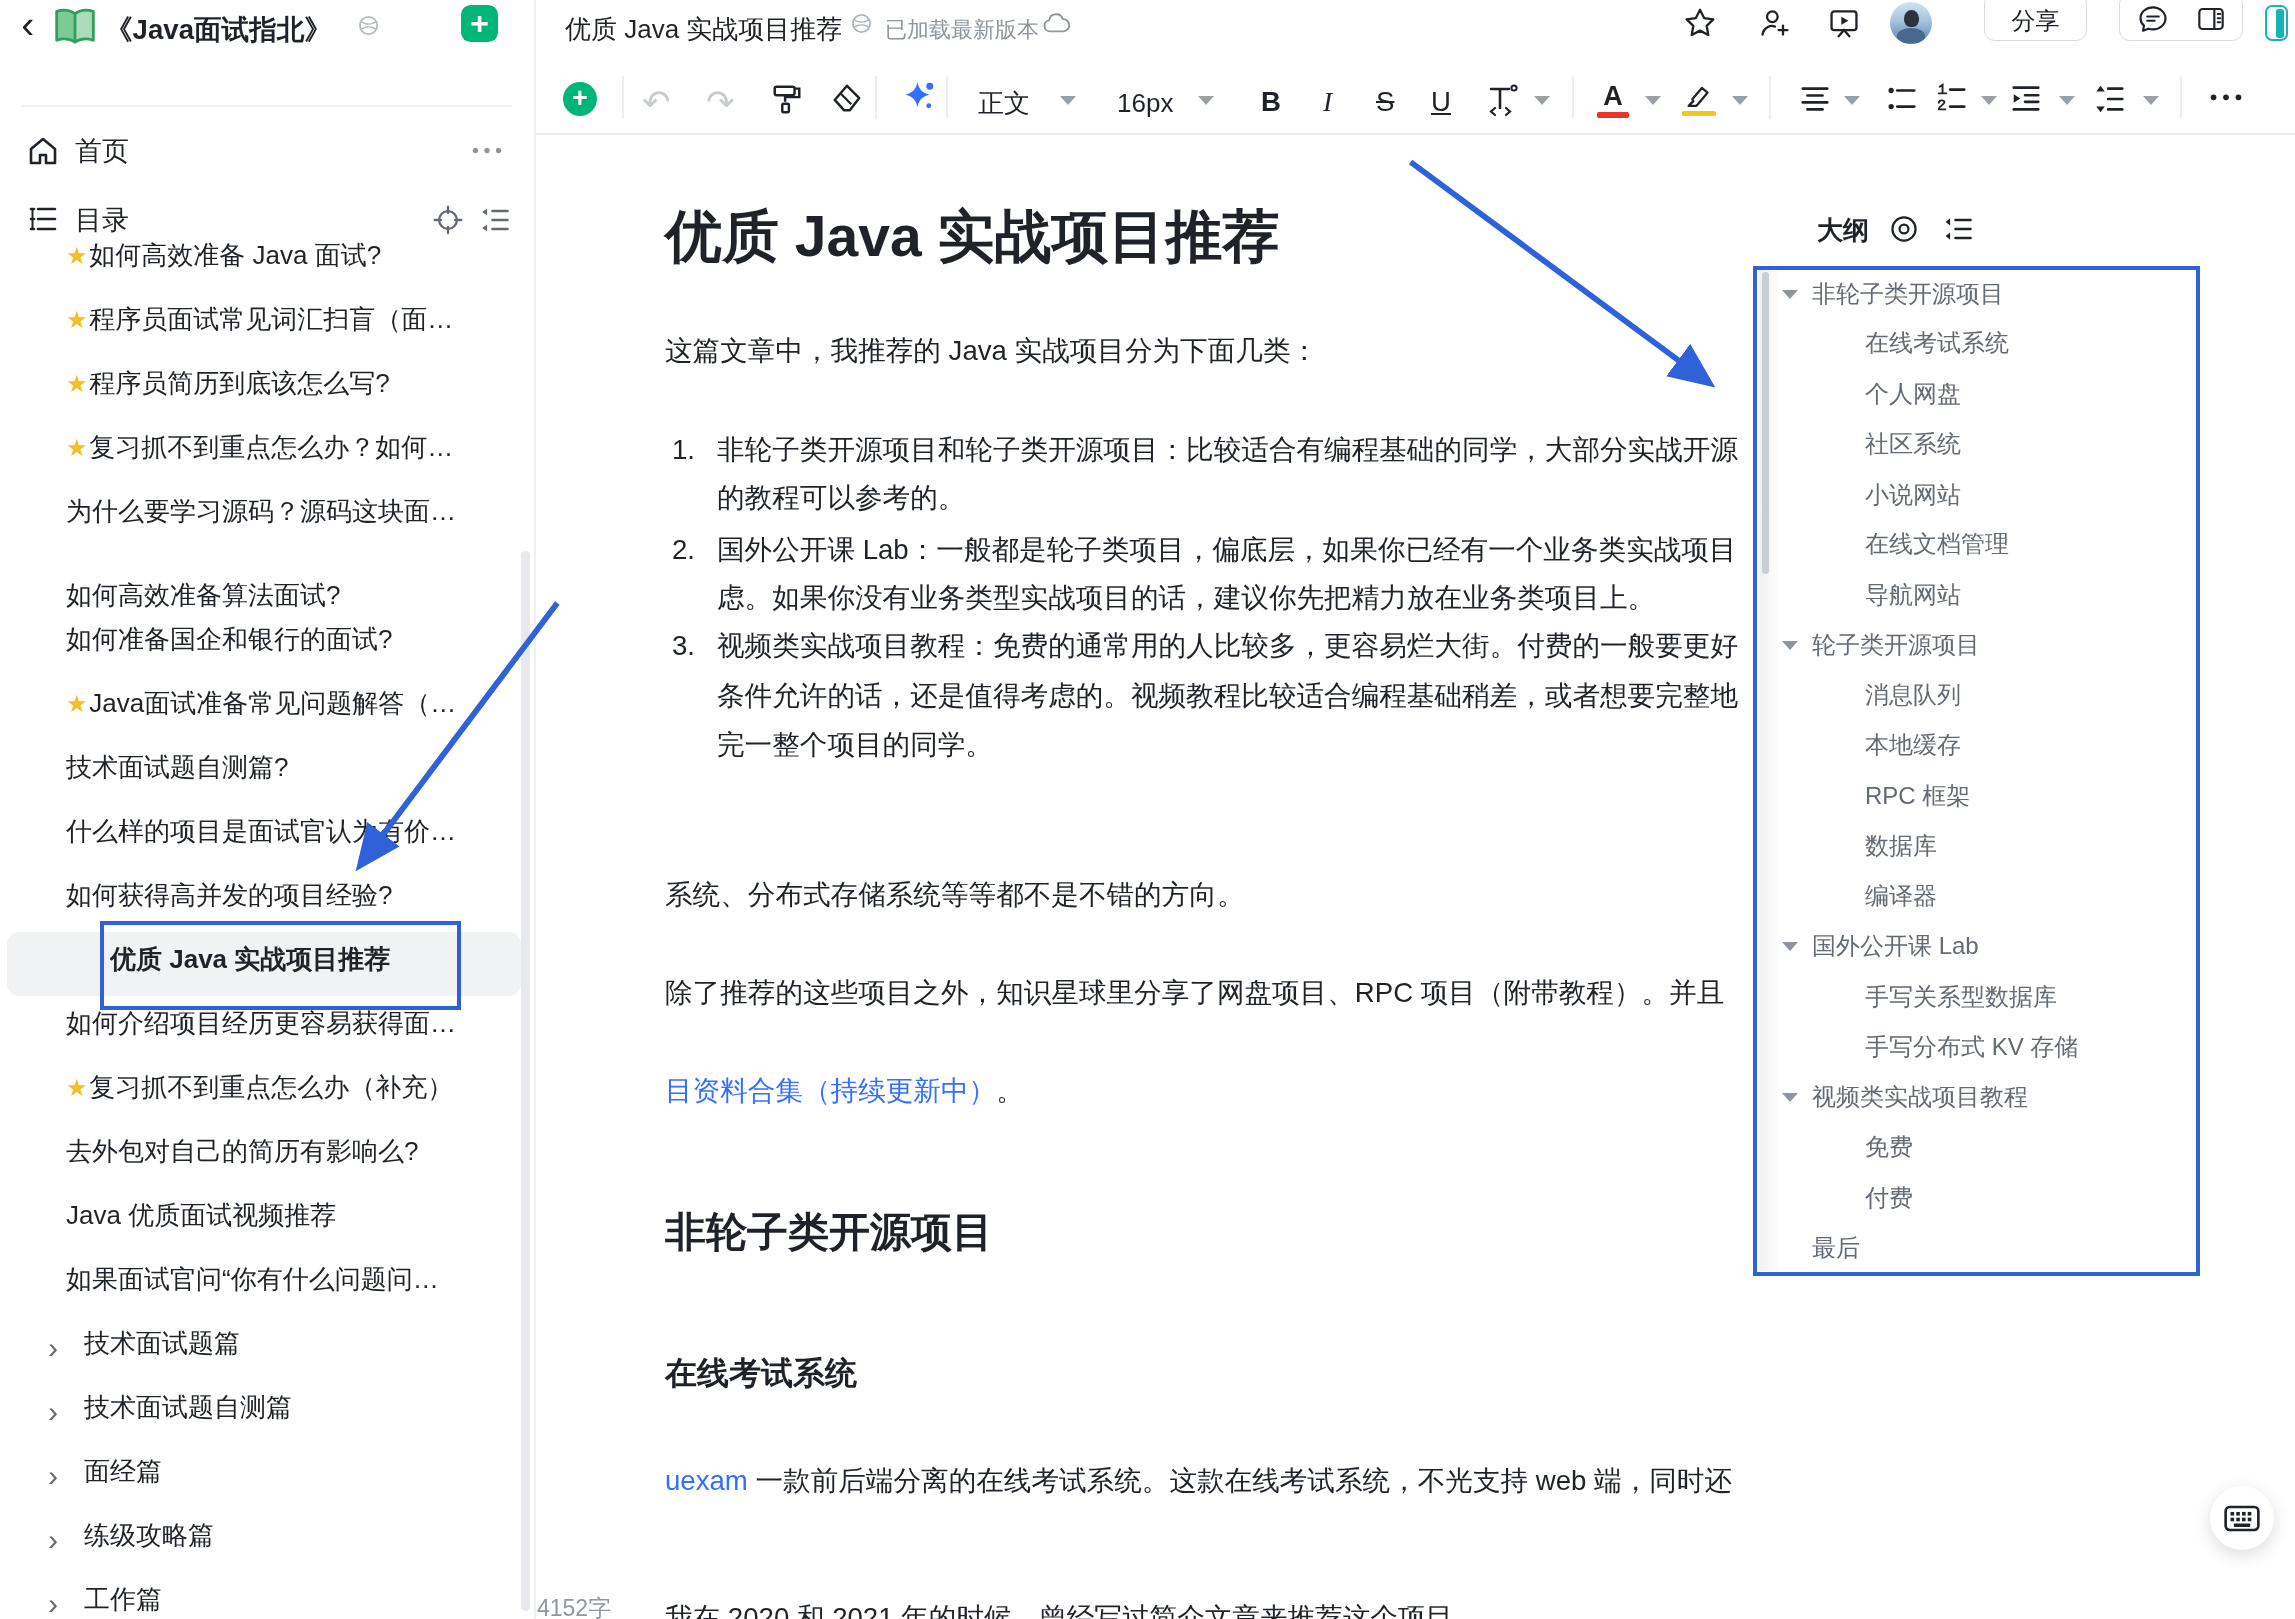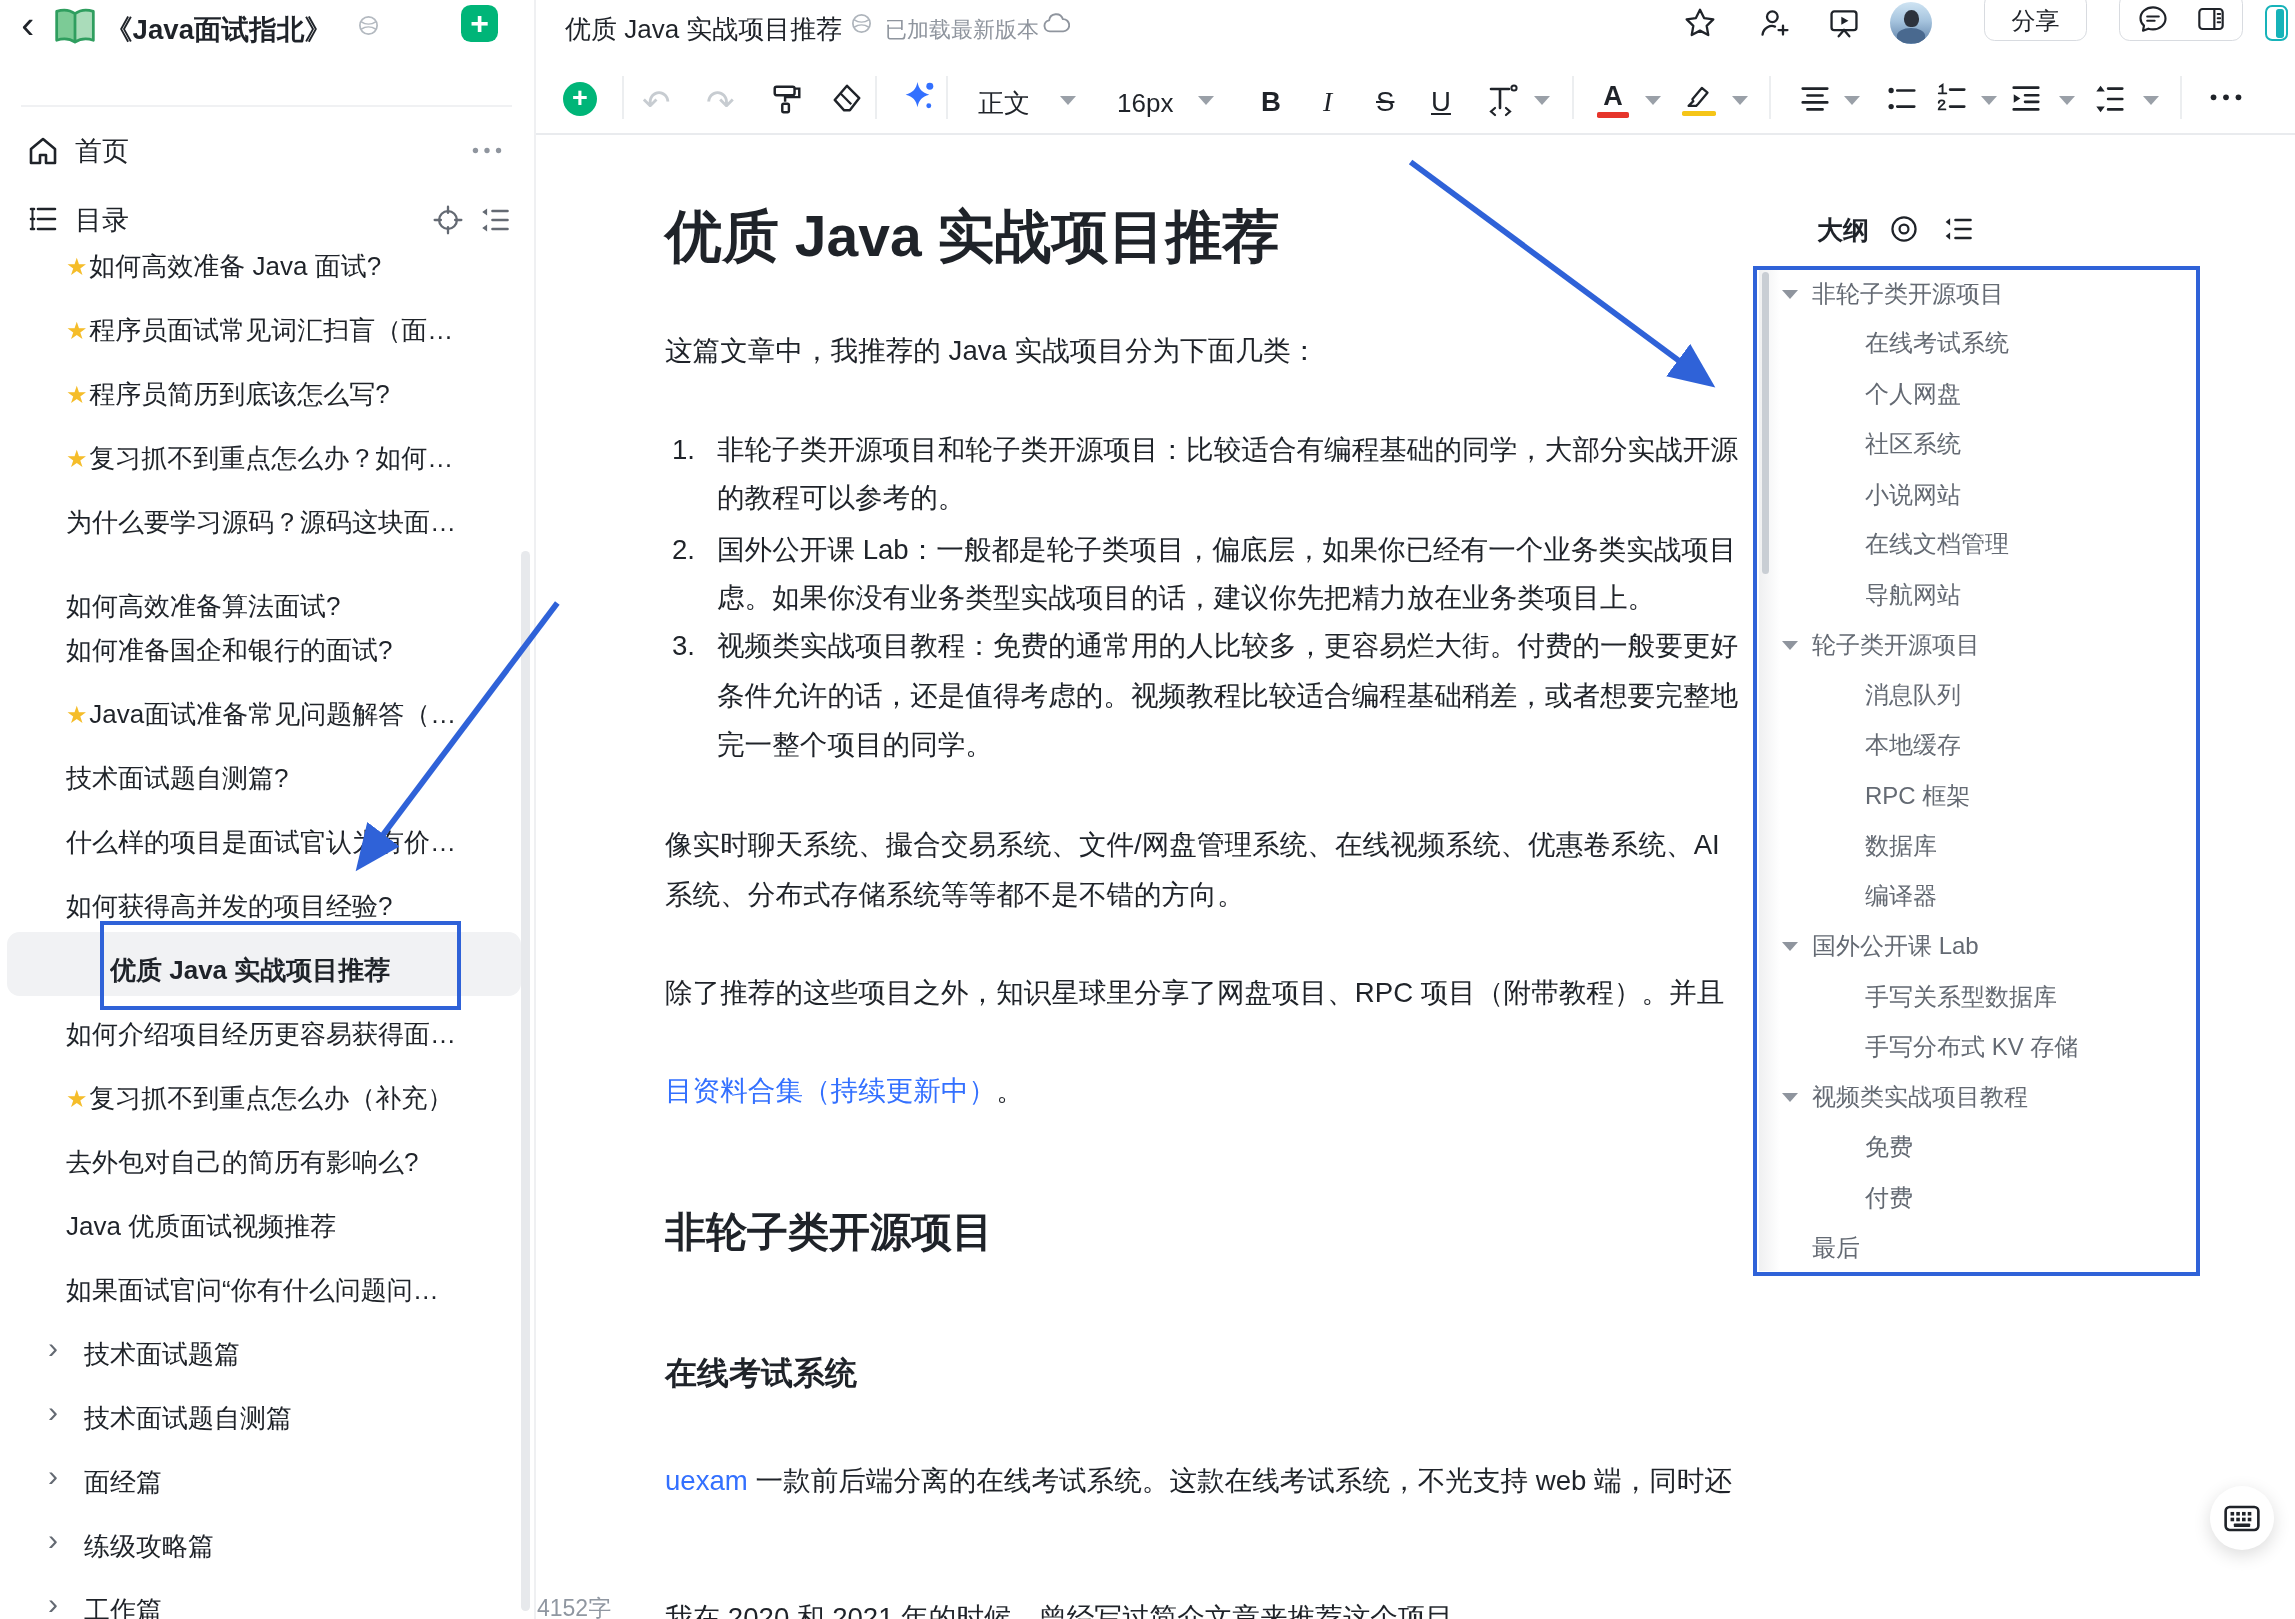--- a/index.html
+++ b/index.html
@@ -12,21 +12,21 @@
   .sidebar{position:absolute;left:0;top:0;width:533px;height:1620px;background:#fff;z-index:10;}
   .sb-divider{position:absolute;left:534px;top:0;width:1.8px;height:1620px;background:#eff0f2;z-index:11;}
   .back-icon{position:absolute;left:21.3px;top:1.8px;font-size:39px;color:#1f2329;line-height:46px;cursor:pointer;}
   .book-icon{position:absolute;left:53px;top:7.1px;}
   .ws-title{position:absolute;left:105px;top:10.7px;font-size:27.6px;font-weight:700;white-space:nowrap;}
   .ws-globe{position:absolute;left:357px;top:14.2px;opacity:.75;}
   .sb-plus{position:absolute;left:461px;top:5.3px;width:37px;height:37px;border-radius:9.8px;background:#00b578;
     color:#fff;font-size:32px;line-height:36px;text-align:center;font-weight:600;cursor:pointer;}
   .sb-hr{position:absolute;left:21.3px;top:105px;width:491px;height:1.8px;background:#f0f1f3;}
   .sb-nav-label{position:absolute;font-size:27px;line-height:39px;white-space:nowrap;cursor:pointer;}
-  .sd-item{position:absolute;left:66px;height:39px;line-height:53px;font-size:26px;color:#1f2329;
+  .sd-item{position:absolute;left:66px;height:39px;line-height:30px;font-size:26px;color:#1f2329;
     white-space:nowrap;max-width:449px;overflow:hidden;cursor:pointer;z-index:12;}
   .sd-item .star{color:#f5bd2a;margin-right:1.8px;font-size:24px;}
   .sd-group{left:84px;}
   .sd-chev{position:absolute;left:48px;width:27px;font-size:30px;color:#646a73;line-height:36px;cursor:pointer;z-index:12;}
   .sd-selected-bg{position:absolute;left:7.1px;top:932px;width:514px;height:64px;background:#f1f2f4;border-radius:12.4px;z-index:11;}
   .sd-selected{left:110px;font-weight:700;z-index:13;}
   .sd-anno-box{position:absolute;left:100px;top:921px;width:361px;height:89px;border:4.4px solid #2f62d8;z-index:14;box-sizing:border-box;}
   .sb-scroll{position:absolute;left:521px;top:551px;width:9px;height:1060px;background:#e7e9ec;border-radius:4.4px;z-index:12;}
   
   .doc-title{position:absolute;left:565px;top:12.4px;font-size:26px;font-weight:500;white-space:nowrap;z-index:8;}
@@ -106,21 +106,20 @@
 
   <div class="li-num" style="top:530px">2.</div>
   <div class="line" style="left:717px;top:530px"><span class="b">国外公开课 Lab</span><span>：一般都是轮子类项目，偏底层，如果你已经有一个业务类实战项目</span></div>
   <div class="line" style="left:717px;top:578px"><span>虑。如果你没有业务类型实战项目的话，建议你先把精力放在业务类项目上。</span></div>
 
   <div class="li-num" style="top:626px">3.</div>
   <div class="line" style="left:717px;top:626px"><span class="b">视频类实战项目教程</span><span>：免费的通常用的人比较多，更容易烂大街。付费的一般要更好</span></div>
   <div class="line" style="left:717px;top:676px"><span>条件允许的话，还是值得考虑的。视频教程比较适合编程基础稍差，或者想要完整地</span></div>
   <div class="line" style="left:717px;top:725px"><span>完一整个项目的同学。</span></div>
 
-  <div class="line" style="left:665px;top:825px"><span>像实时聊天系统、撮合交易系统、文件/网盘管理系统、在线视频系统、优惠卷系统、AI</span></div>
   <div class="line" style="left:665px;top:875px"><span>系统、分布式存储系统等等都不是不错的方向。</span></div>
 
   <div class="line" style="left:665px;top:973px"><span>除了推荐的这些项目之外，知识星球里分享了网盘项目、RPC 项目（附带教程）。并且</span></div>
   <div class="line" style="left:665px;top:1071px"><span class="link">目资料合集（持续更新中）</span><span>。</span></div>
 
   <div class="h2">非轮子类开源项目</div>
   <div class="h3">在线考试系统</div>
 
   <div class="line" style="left:665px;top:1461px"><span class="link">uexam</span><span> 一款前后端分离的在线考试系统。这款在线考试系统，不光支持 web 端，同时还</span></div>
   <div class="line" style="left:665px;top:1598px"><span>我在 2020 和 2021 年的时候，曾经写过简介文章来推荐这个项目</span></div>

